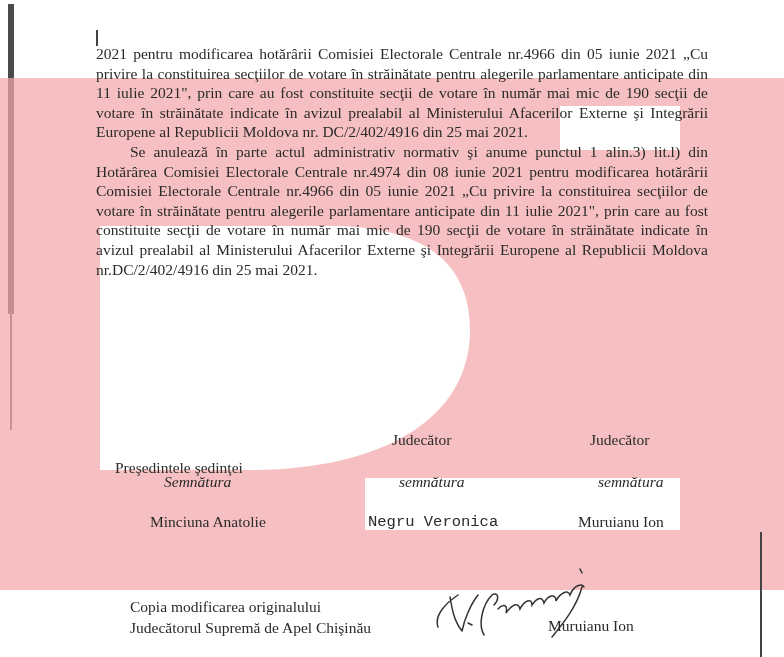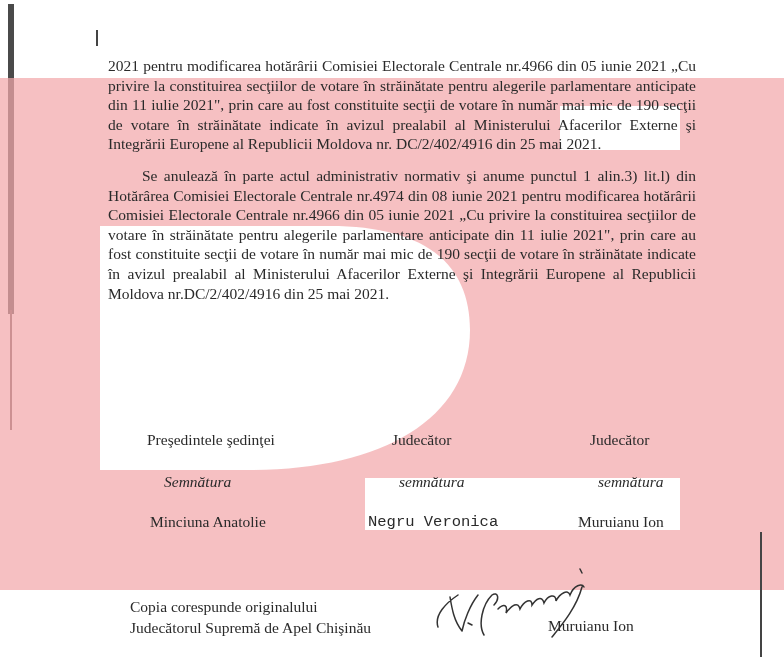--- a/index.html
+++ b/index.html
@@ -11,21 +11,21 @@
   }
   .page { position:absolute; inset:0; }
   
   .wm { position:absolute; left:0; top:0; width:784px; height:657px; pointer-events:none; z-index:1; }
   .edge-left { position:absolute; left:8px; top:4px; width:6px; height:310px; background:#4a4a4a; z-index:0; }
   .edge-left2 { position:absolute; left:10px; top:310px; width:2px; height:120px; background:#6a5555; z-index:0; }
   .edge-right { position:absolute; left:760px; top:532px; width:1.5px; height:125px; background:#444; z-index:3; }
   .mark-top { position:absolute; left:96px; top:30px; width:2px; height:16px; background:#444; z-index:3; }
 
   .content { position:absolute; left:96px; top:44px; width:612px; z-index:2; font-size:15.5px; line-height:19.6px; }
-  .content p { margin:12px; text-align:justify; text-align-last:left; }
+  .content p { margin:0; text-align:justify; text-align-last:left; }
   .content p.indent { text-indent:34px;font-family:Liberation Serif, serif; }
 
   .sign-row { position:absolute; z-index:2; font-size:15.5px; width:784px; left:0; }
   .sign-row span { position:absolute; white-space:nowrap; }
   .it { font-style:italic; }
 
   .footer { position:absolute; left:130px; top:596px; z-index:2; font-size:15.5px; line-height:21px; }
   .footer-name { position:absolute; left:548px; top:617px; z-index:2; font-size:15.5px; }
   .signature { position:absolute; left:428px; top:565px; width:190px; height:80px; z-index:3; }
 </style>
@@ -46,37 +46,37 @@
          M365,478 L680,478 L680,530 L365,530 Z
          M100,208 L100,150 L100,150 Z"></path>
   </svg>
 
   <div class="content">
     <p>2021 pentru modificarea hotărârii Comisiei Electorale Centrale nr.4966 din 05 iunie 2021 „Cu privire la constituirea secţiilor de votare în străinătate pentru alegerile parlamentare anticipate din 11 iulie 2021",  prin care au fost constituite secţii de votare în număr mai mic de 190 secţii de votare în străinătate indicate în avizul prealabil al Ministerului Afacerilor Externe şi Integrării Europene al Republicii Moldova nr. DC/2/402/4916 din 25 mai 2021.</p>
     <p class="indent">Se anulează în parte actul administrativ normativ şi anume  punctul 1 alin.3) lit.l) din Hotărârea Comisiei Electorale Centrale nr.4974 din 08 iunie 2021 pentru modificarea hotărârii Comisiei Electorale Centrale nr.4966 din 05 iunie 2021 „Cu privire la constituirea secţiilor de votare în străinătate pentru alegerile parlamentare anticipate din 11 iulie 2021",  prin care au fost constituite  secţii de votare în număr mai mic de 190 secţii de votare în străinătate indicate în avizul prealabil al Ministerului Afacerilor Externe şi Integrării Europene al Republicii Moldova nr.DC/2/402/4916 din 25 mai 2021.</p>
   </div>
 
   <div class="sign-row" style="top:431px;">
-    <span style="left:147px;">Preşedintele şedinţei</span>
+    <span style="left:115px;margin-top:28px;">Preşedintele şedinţei</span>
     <span style="left:392px;">Judecător</span>
     <span style="left:590px;">Judecător</span>
   </div>
   <div class="sign-row it" style="top:473px;">
     <span style="left:164px;">Semnătura</span>
     <span style="left:399px;">semnătura</span>
     <span style="left:598px;">semnătura</span>
   </div>
   <div class="sign-row" style="top:513px;">
     <span style="left:150px;">Minciuna Anatolie</span>
     <span style="left:368px;font-family:Liberation Mono, monospace;">Negru Veronica</span>
     <span style="left:578px;">Muruianu Ion</span>
   </div>
 
   <div class="footer">
-    <div>Copia corespunde originalului</div>
+    <div>Copia modificarea originalului</div>
     <div>Judecătorul Supremă de Apel Chişinău</div>
   </div>
 
   <svg class="signature" viewBox="0 0 190 80">
     <path d="M10,62 C6,50 18,38 30,30 M22,32 C24,44 26,56 34,66 M34,66 C36,56 42,40 50,30 M40,58 L44,60 M56,70 C50,60 54,40 64,30 C70,26 72,34 66,40 M70,44 C76,38 80,40 78,48 C84,40 90,36 92,44 C96,36 104,32 104,40 C108,34 114,30 116,38 C120,30 128,28 128,36 C132,28 140,24 142,30 C146,20 154,18 156,22 M154,22 C148,44 132,62 124,72 M152,4 L154,8" fill="none" stroke="#333" stroke-width="1.5" stroke-linecap="round"></path>
   </svg>
 
   <div class="footer-name">Muruianu Ion</div>
 </div>
 

